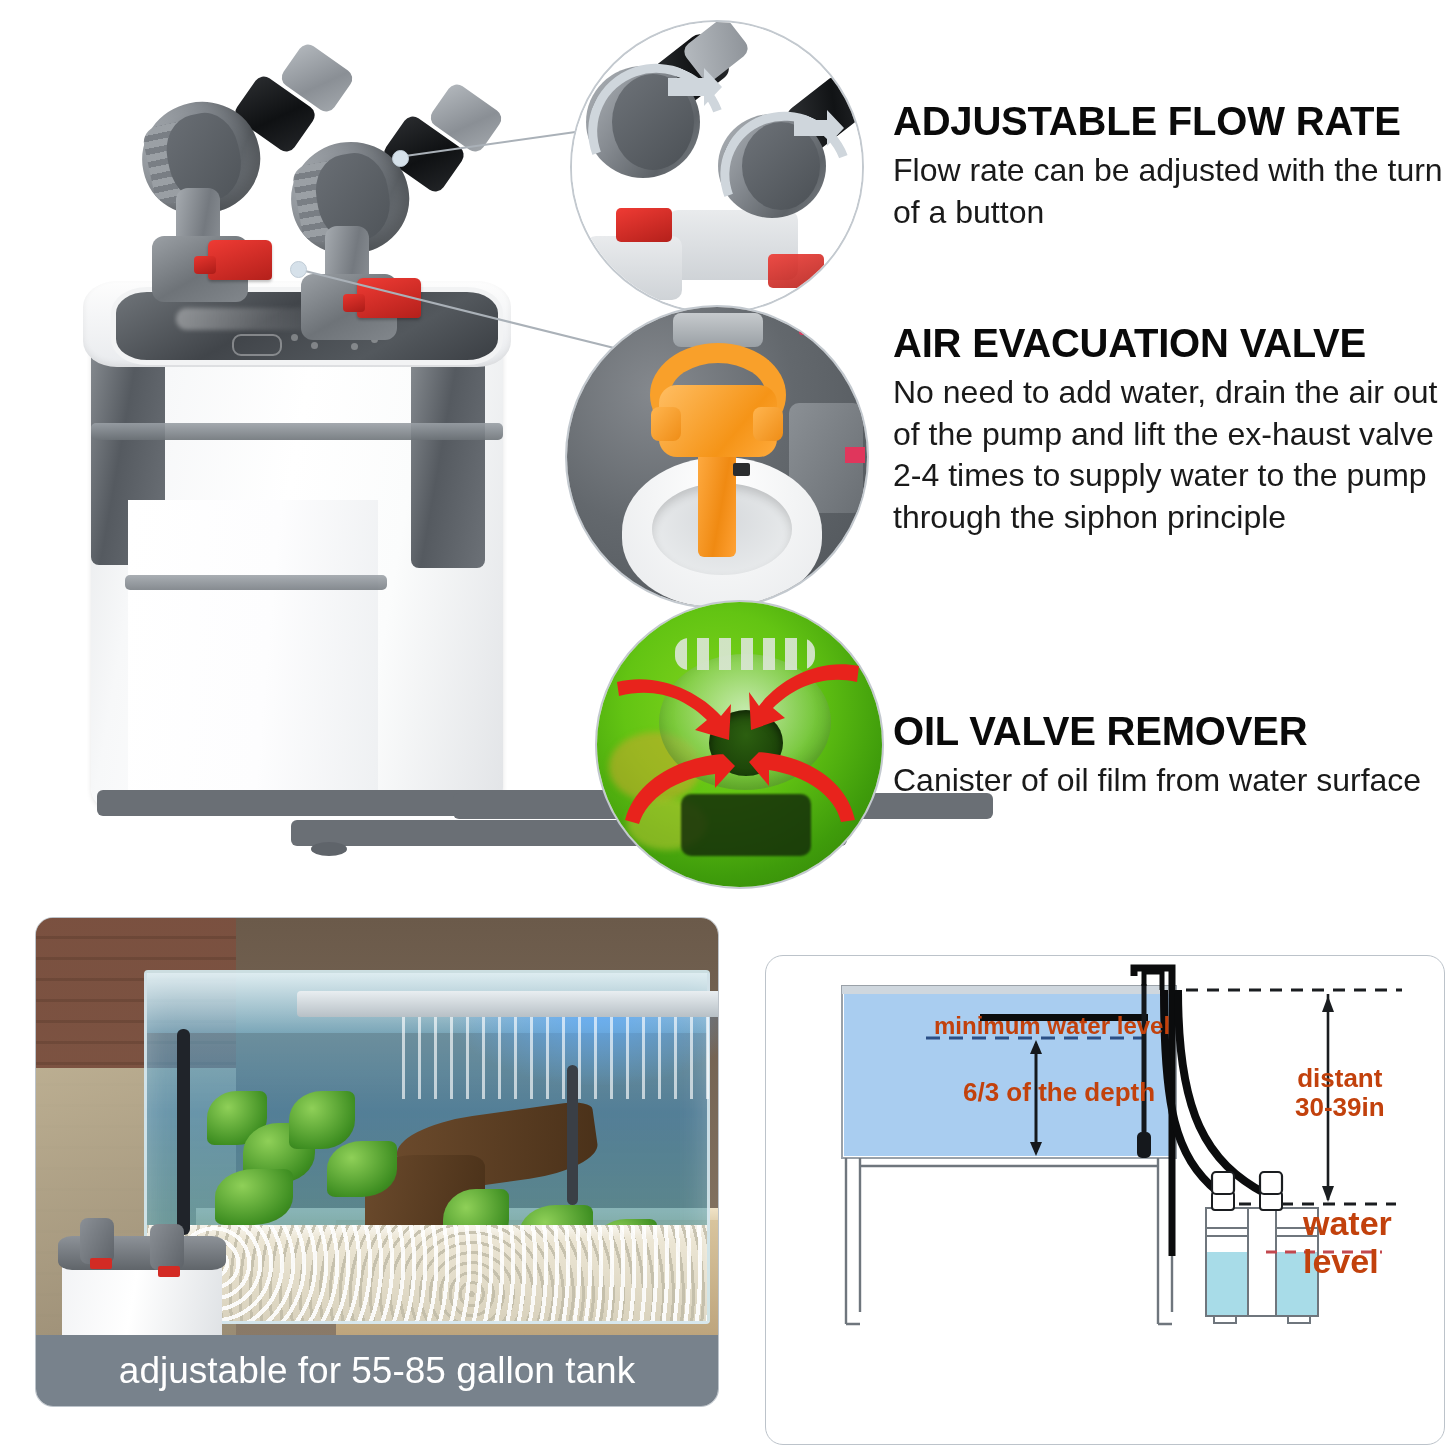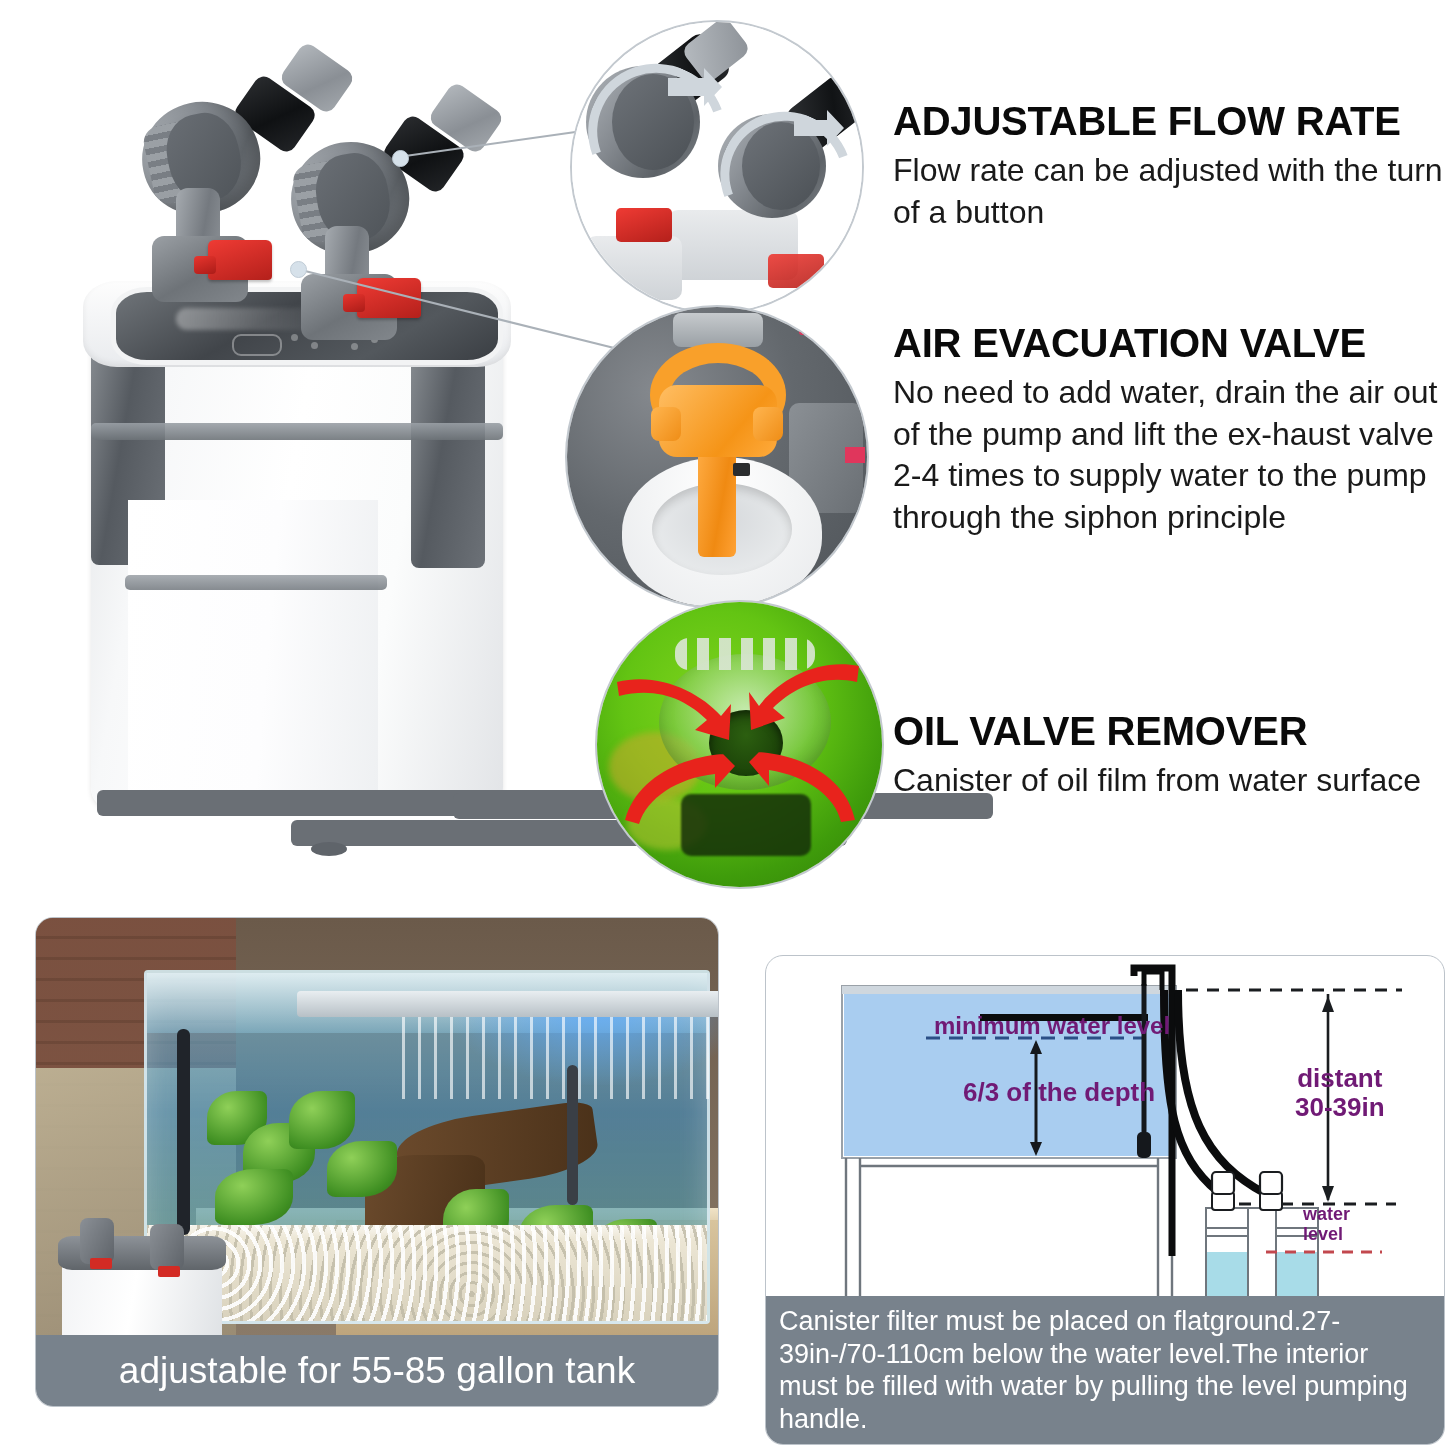--- a/index.html
+++ b/index.html
@@ -197,25 +197,25 @@
   .aq-mini-lid{position:absolute;left:4px;top:18px;width:168px;height:34px;
     background:linear-gradient(180deg,#8d9298,#60656a);border-radius:14px/9px;}
   .aq-cab{position:absolute;left:300px;bottom:0;width:382px;height:118px;
     background:linear-gradient(180deg,#d8c49d,#bda47c);}
   .aq-cab-top{position:absolute;left:160px;bottom:104px;width:522px;height:26px;
     background:linear-gradient(180deg,#f0e3c7,#d3c09a);}
 
   
   .dg{position:absolute;left:0;top:0;width:678px;height:380px;}
   .dg svg{display:block;}
-  .dg-lbl{position:absolute;color:#701a75;font-weight:bold;white-space:pre;}
+  .dg-lbl{position:absolute;color:#c2410c;font-weight:bold;white-space:pre;}
   .lbl-min{left:168px;top:56px;font-size:24px;}
   .lbl-23{left:197px;top:121px;font-size:26px;}
   .lbl-dist{left:529px;top:108px;font-size:26px;line-height:1.12;text-align:center;}
-  .lbl-wl{left:537px;top:248px;font-size:18px;line-height:1.12;}
+  .lbl-wl{left:537px;top:248px;font-size:34px;line-height:1.12;}
 </style>
 </head>
 <body>
 
 <div class="stage">
 
   <div class="top">
 
     <div class="product">
       <div class="prod-body">
@@ -444,16 +444,15 @@
         <rect x="522" y="360" width="22" height="7" fill="#fff" stroke="#6f767d" stroke-width="2"></rect>
       </svg>
 
       <div class="dg-lbl lbl-min">minimum water level</div>
       <div class="dg-lbl lbl-23">6/3 of the depth</div>
       <div class="dg-lbl lbl-dist">distant
 30-39in</div>
       <div class="dg-lbl lbl-wl">water
 level</div>
     </div>
-    <div class="cap small">Canister filter must be placed on flatground.27-39in-/70-110cm below the water level.The interior must be filled with water by pulling the level pumping handle.</div>
   </div>
 
 </div>
 
 </body></html>

